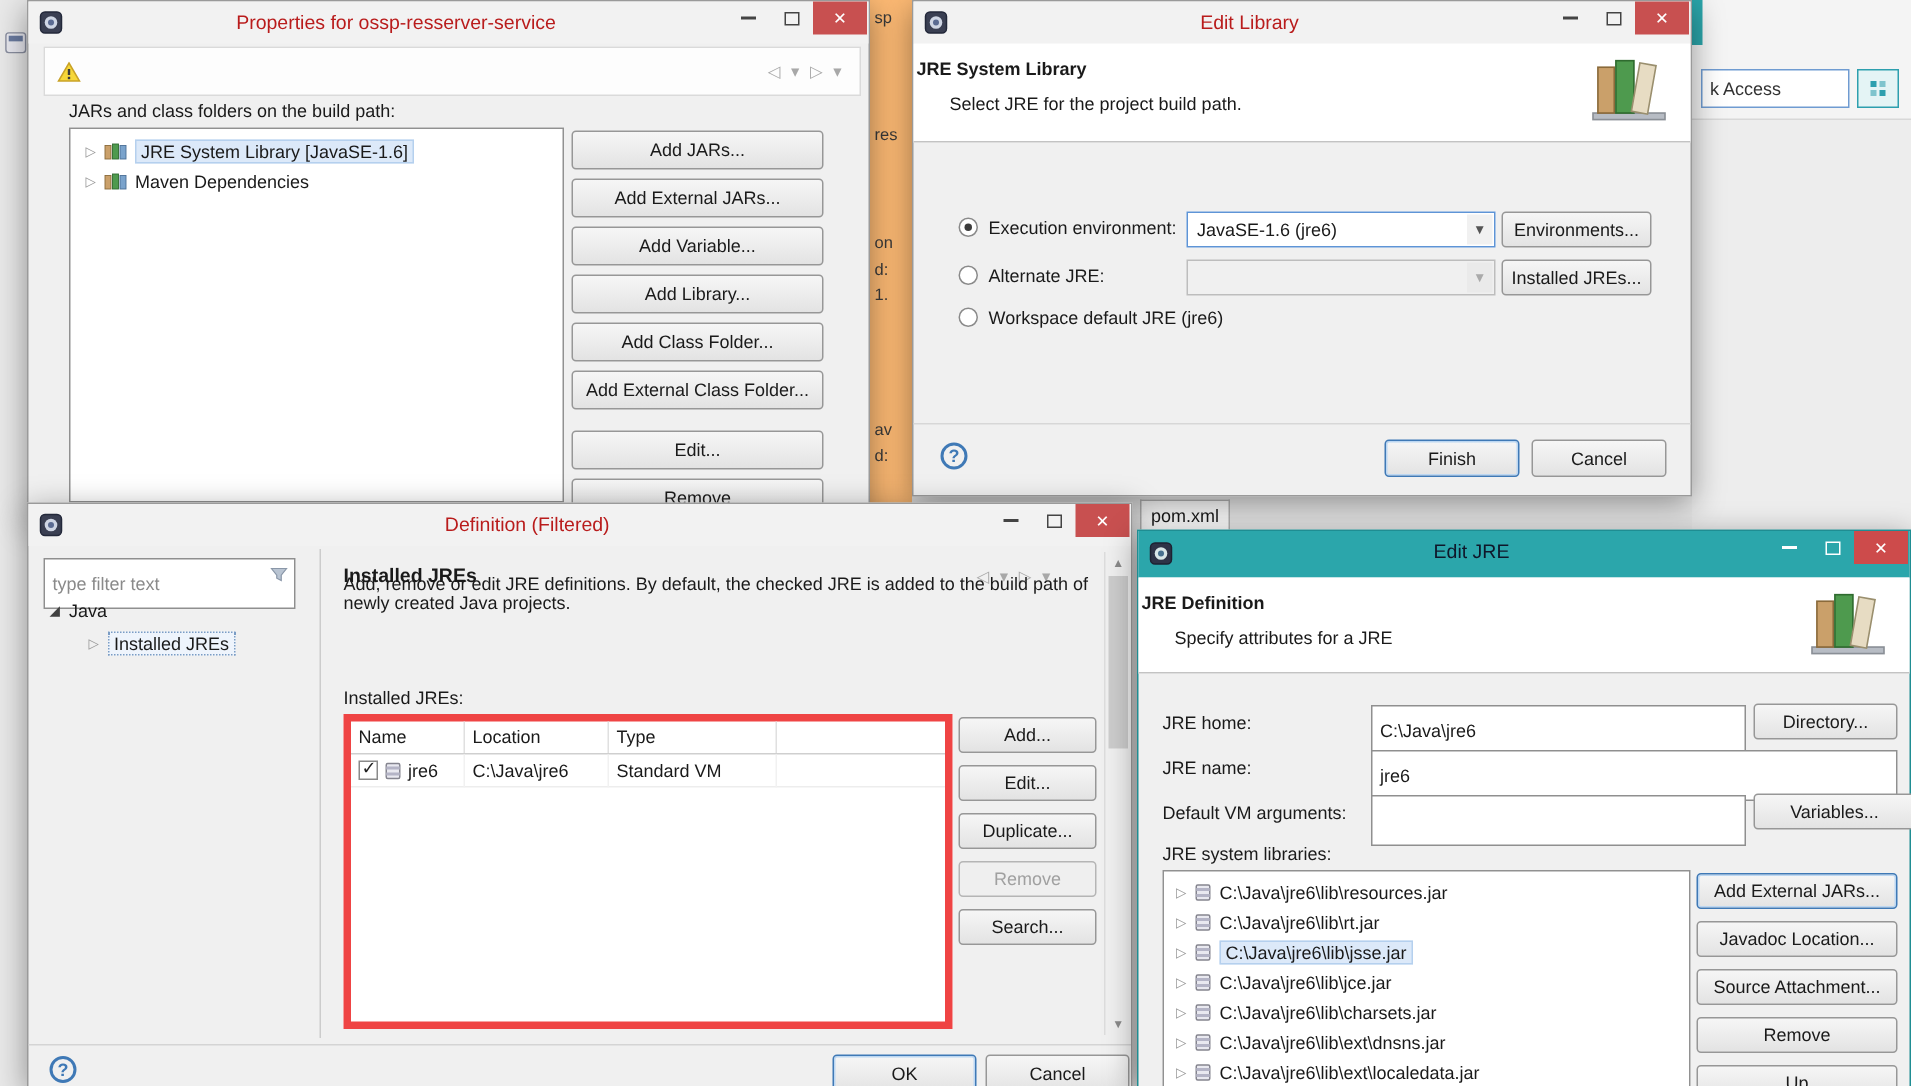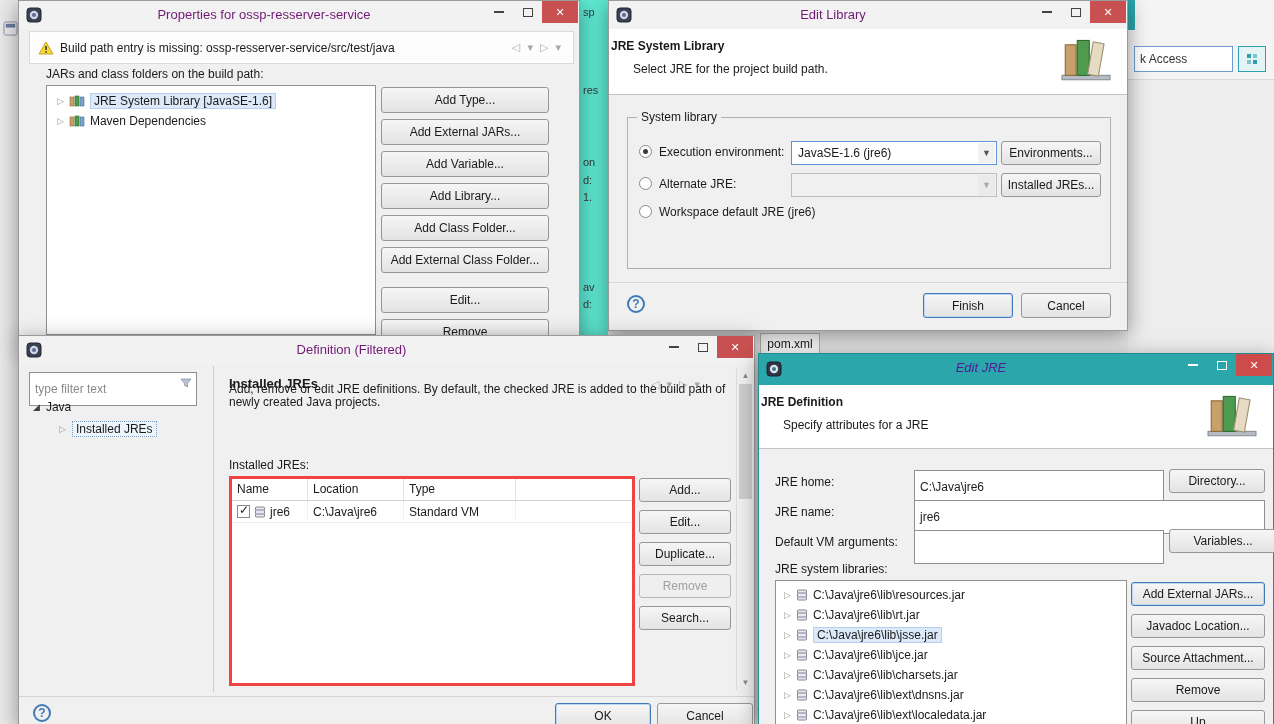--- a/index.html
+++ b/index.html
@@ -9,30 +9,30 @@
     background: #e9e9e9; font-family: "Liberation Sans", sans-serif;
     font-size: 12px; color: #1a1a1a;
   }
 
   
   .dlg { position: absolute; background: #f0f0f0; border: 1px solid #9a9a9a;
          box-shadow: 0 5px 20px rgba(0,0,0,.40); }
   .titlebar { position: relative; height: 28px; background: #f2f2f2; }
   .titlebar .appico { position: absolute; left: 7px; top: 6px; width: 16px; height: 16px; }
   .title { position: absolute; left: 40px; right: 110px; top: 6px; text-align: center;
-           font-size: 13px; color: #701a75; white-space: nowrap; overflow: hidden; }
+           font-size: 13px; color: #b91c1c; white-space: nowrap; overflow: hidden; }
   .winbtns { position: absolute; right: 1px; top: 0; display: flex; }
   .winbtn { width: 29px; height: 22px; display: flex; align-items: center; justify-content: center;
             color: #444; cursor: default; }
   .winbtn .gl-min { width: 10px; height: 2px; background: currentColor; }
   .winbtn .gl-max { width: 10px; height: 9px; border: 1px solid currentColor; }
   .winbtn.close { width: 36px; background: #c85050; color: #fff; font-size: 11px; }
 
   .teal-bar { background: #2ba6ab; }
-  .teal-bar .title { color: #4c1d95; font-style: italic; }
+  .teal-bar .title { color: #0f172a; }
   .teal-bar .winbtn { color: #ffffff; }
   .teal-bar .winbtn.close { background: #cd4b4b; }
 
   
   .btn { position: absolute; display: flex; align-items: center; justify-content: center;
          background: linear-gradient(#f6f6f6, #e3e3e3); border: 1px solid #979797;
          border-radius: 3px; font-size: 12px; color: #1a1a1a; white-space: nowrap; }
   .btn.default { border-color: #3f79b6; box-shadow: 0 0 0 1px #bcd7f2 inset; }
   .btn.disabled { color: #a0a0a0; background: #efefef; border-color: #b5b5b5; }
   .field { position: absolute; background: #fff; border: 1px solid #8f8f8f;
@@ -61,21 +61,21 @@
   .navarrows { position: absolute; color: #a8a8a8; font-size: 11px; letter-spacing: 2px; white-space: nowrap; }
   .sel-row { background: #dce9f9; border: 1px solid #b5d0ee; padding: 0 3px; }
   .groupbox { position: absolute; border: 1px solid #b0b0b0; }
   .groupbox .legend { position: absolute; top: -8px; left: 9px; background: #f0f0f0; padding: 0 4px; }
   .whitehdr { position: absolute; left: 0; right: 0; background: #ffffff; border-bottom: 1px solid #c3c3c3; }
   .whitehdr .h1 { position: absolute; left: 2px; top: 10px; font-weight: bold; font-size: 12px; }
   .whitehdr .h2 { position: absolute; left: 24px; top: 33px; font-size: 12px; }
   .whitehdr .books { position: absolute; right: 14px; top: 6px; }
 
   
-  .bg-strip { position: absolute; left: 580px; top: 0; width: 28px; height: 336px; background: #5eead4; }
+  .bg-strip { position: absolute; left: 580px; top: 0; width: 28px; height: 336px; background: #fdba74; }
   .bg-strip span { position: absolute; left: 3px; color: #3a3a3a; font-size: 11px; white-space: nowrap; }
   .bg-right { position: absolute; left: 1128px; top: 0; width: 146px; height: 353px; background: #ededed; }
   .bg-right .toolrow { position: absolute; left: 0; top: 0; width: 146px; height: 80px;
                        background: #f4f4f4; border-bottom: 1px solid #d8d8d8; }
   .teal-sliver { position: absolute; left: 0; top: 0; width: 7px; height: 30px; background: #2ba6ab; }
   .qa-box { position: absolute; left: 6px; top: 46px; width: 99px; height: 26px; background: #fff;
             border: 1px solid #6f9bd1; display: flex; align-items: center; padding: 0 5px; color: #333; }
   .persp-btn { position: absolute; left: 110px; top: 46px; width: 28px; height: 26px;
                border: 1px solid #2d9fae; background: #e4f4f5; display: flex;
                align-items: center; justify-content: center; }
@@ -101,21 +101,21 @@
   .dlg-el .groupbox { left: 18px; top: 116px; width: 484px; height: 152px; }
   .dlg-el .footer { position: absolute; left: 0; right: 0; bottom: 0; height: 48px; border-top: 1px solid #d7d7d7; }
 
   
   .dlg-prefs { left: 18px; top: 335px; width: 737px; height: 390px; z-index: 30; }
   .dlg-prefs .filter { left: 10px; top: 36px; width: 168px; height: 21px; color: #8a8a8a; }
   .dlg-prefs .vline { position: absolute; left: 194px; top: 30px; bottom: 32px; width: 1px; background: #cccccc; }
   .dlg-prefs .pgtitle { position: absolute; left: 210px; top: 40px; font-weight: bold; font-size: 13px; }
   .dlg-prefs .desc { position: absolute; left: 210px; top: 47px; width: 505px; line-height: 13px; }
   .dlg-prefs .jtable { position: absolute; left: 210px; top: 140px; width: 406px; height: 210px;
-                       background: #fff; border: 3px solid #ef4444; }
+                       background: #fff; border: 5px solid #ef4444; }
   .jtable .hdr { display: flex; height: 22px; border-bottom: 1px solid #cfcfcf; }
   .jtable .hdr div { padding: 3px 5px; border-right: 1px solid #e0e0e0; }
   .jtable .row { display: flex; height: 22px; border-bottom: 1px solid #ededed; align-items: center; }
   .jtable .row div { padding: 0 5px; border-right: 1px solid #f1f1f1; height: 22px;
                      display: flex; align-items: center; gap: 4px; }
   .c-name { width: 76px; } .c-loc { width: 96px; } .c-type { width: 112px; } .c-fill { flex: 1; border-right: none !important; }
   .dlg-prefs .sbtn { left: 620px; width: 92px; height: 24px; }
   .scrollbar { position: absolute; left: 717px; top: 32px; width: 17px; height: 322px; background: #f0f0f0;
                border-left: 1px solid #dcdcdc; }
   .scrollbar .sarr { position: absolute; left: 0; width: 17px; height: 15px; color: #8a8a8a; font-size: 8px;
@@ -201,21 +201,20 @@
     </div>
 
     <div class="warnbar">
       <span style="position:absolute;left:8px;top:9px">
         <svg viewBox="0 0 16 14" width="16" height="14">
             <path d="M8 1 L15 13 H1 Z" fill="#f6d738" stroke="#c9a227"></path>
             <rect x="7.2" y="5" width="1.6" height="4" fill="#3a3a3a"></rect>
             <rect x="7.2" y="10.2" width="1.6" height="1.6" fill="#3a3a3a"></rect>
           </svg>
       </span>
-      <span class="wtext">Build path entry is missing: ossp-resserver-service/src/test/java</span>
       <span class="navarrows" style="right:10px;top:9px">◁ ▾ ▷ ▾</span>
     </div>
 
     <span class="lbl sectlbl">JARs and class folders on the build path:</span>
 
     <div class="tree">
       <div class="tree-row" style="margin-top:5px">
         <span class="exp">▷</span>
         <span>
           <svg viewBox="0 0 16 12" width="16" height="12">
@@ -232,21 +231,21 @@
           <svg viewBox="0 0 16 12" width="16" height="12">
               <rect x="1" y="2" width="4" height="9" fill="#caa06a" stroke="#8a6a3a" stroke-width="0.6"></rect>
               <rect x="6" y="1" width="4" height="10" fill="#4e9a4e" stroke="#2f6b2f" stroke-width="0.6"></rect>
               <rect x="11" y="2" width="4" height="9" fill="#7aa3cc" stroke="#4a6f96" stroke-width="0.6"></rect>
             </svg>
         </span>
         <span>Maven Dependencies</span>
       </div>
     </div>
 
-    <div class="btn pbtn" style="top:86px">Add Type...</div>
+    <div class="btn pbtn" style="top:86px">Add JARs...</div>
     <div class="btn pbtn" style="top:118px">Add External JARs...</div>
     <div class="btn pbtn" style="top:150px">Add Variable...</div>
     <div class="btn pbtn" style="top:182px">Add Library...</div>
     <div class="btn pbtn" style="top:214px">Add Class Folder...</div>
     <div class="btn pbtn" style="top:246px">Add External Class Folder...</div>
     <div class="btn pbtn" style="top:286px">Edit...</div>
     <div class="btn pbtn" style="top:318px">Remove</div>
   </div>
 
   <div class="dlg dlg-el">
@@ -276,23 +275,20 @@
       <span class="books">
         <svg viewBox="0 0 48 44" width="54" height="48">
             <rect x="2" y="37" width="44" height="4" fill="#b7bcc4" stroke="#8a8f96"></rect>
             <rect x="5" y="9" width="10" height="28" fill="#caa06a" stroke="#8a6a3a"></rect>
             <rect x="16" y="5" width="11" height="32" fill="#4e9a4e" stroke="#2f6b2f"></rect>
             <rect x="28" y="7" width="10" height="30" fill="#e7dcc3" stroke="#9a8f6e" transform="rotate(10 33 22)"></rect>
           </svg>
       </span>
     </div>
 
-    <div class="groupbox">
-      <span class="legend">System library</span>
-    </div>
 
     <span class="radio sel" style="left:30px;top:144px"></span>
     <span class="lbl" style="left:50px;top:144px">Execution environment:</span>
     <div class="combo focus" style="left:182px;top:140px;width:206px;height:24px">
       <span>JavaSE-1.6 (jre6)</span>
       <span class="arr">▼</span>
     </div>
     <div class="btn" style="left:392px;top:140px;width:100px;height:24px">Environments...</div>
 
     <span class="radio" style="left:30px;top:176px"></span>

